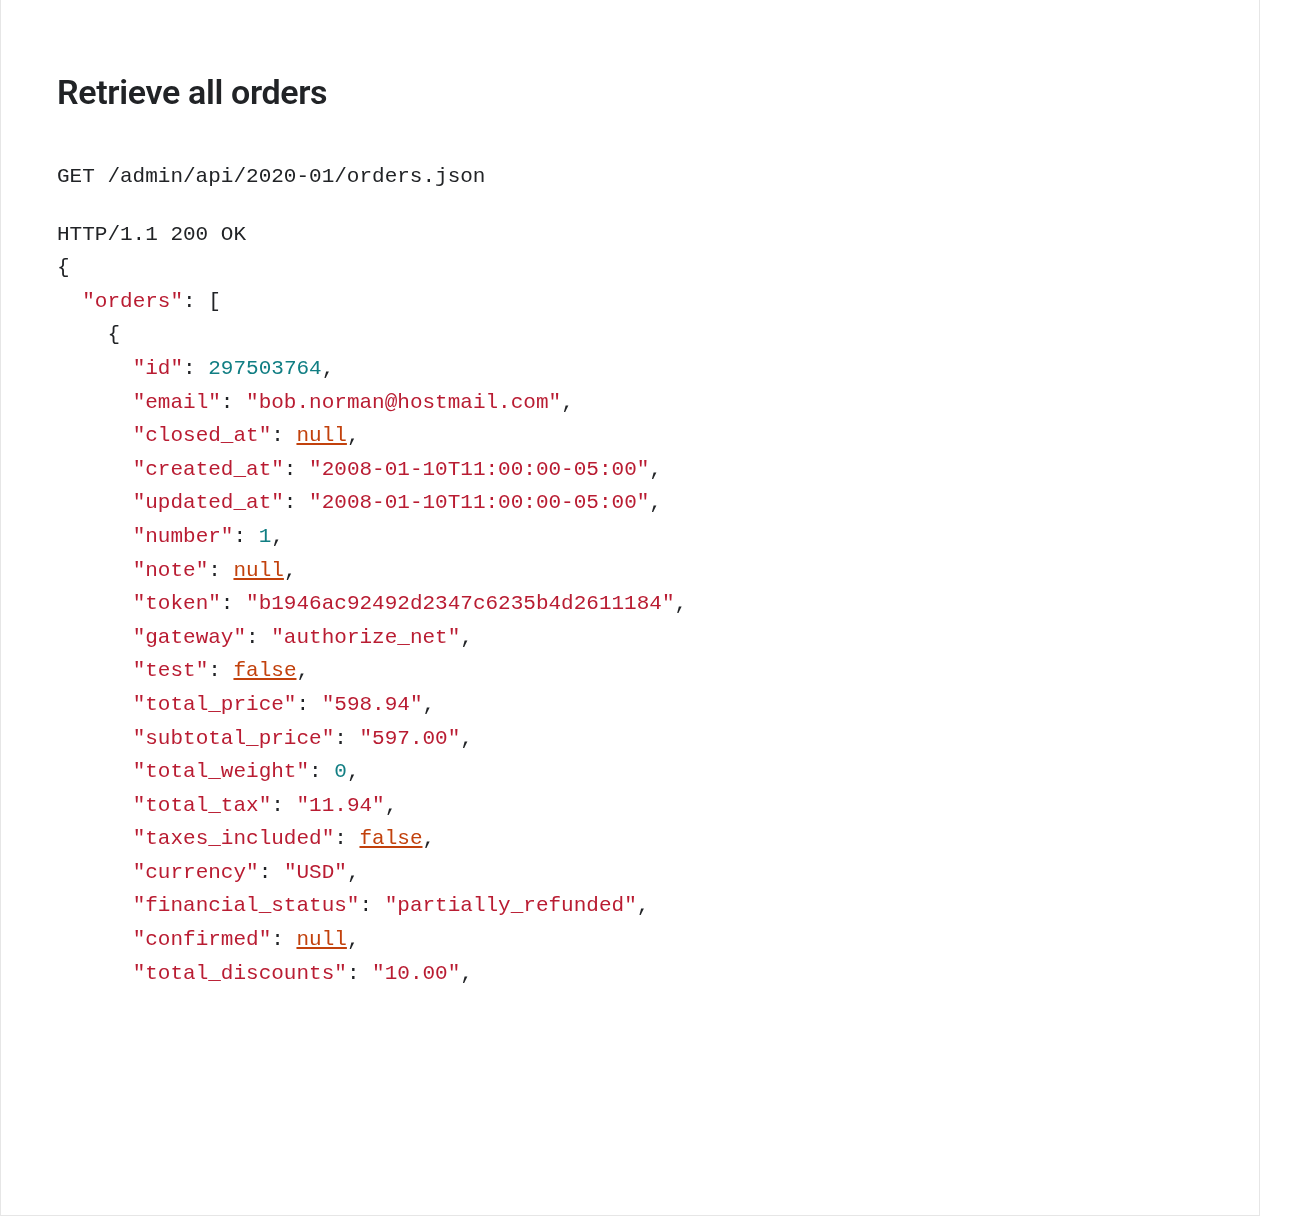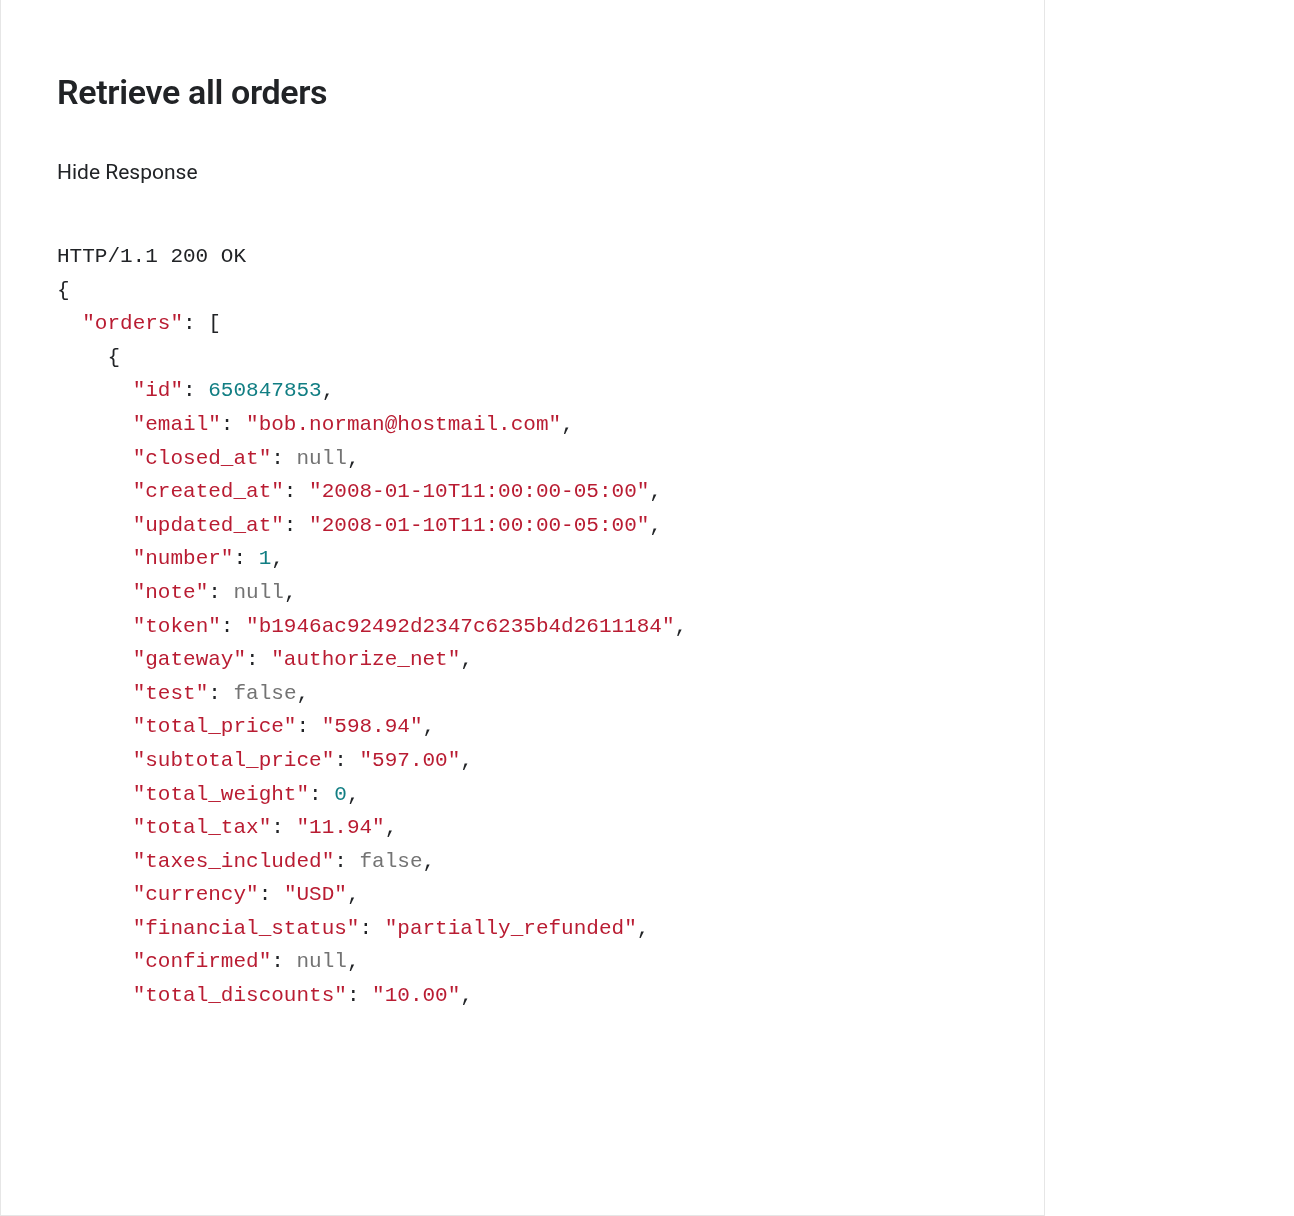--- a/index.html
+++ b/index.html
@@ -1,21 +1,21 @@
 <!DOCTYPE html>
 <html><head>
 <meta charset="utf-8">
 <style>
   html,body{margin:0;padding:0;background:#fff;}
   body{
     font-family:-apple-system,BlinkMacSystemFont,"Segoe UI",Roboto,Helvetica,Arial,sans-serif;
     color:#212326;
   }
   .page{
-    width:1045px;
+    width:1260px;
     box-sizing:border-box;
     border:1px solid #e6e6e6;
     border-top:none;
     padding:0;
     min-height:1216px;
   }
   .inner{
     padding:72px 56px 0 56px;
   }
   h2.title{
@@ -41,39 +41,39 @@
     color:#212326;
     margin:0 0 56px 0;
     cursor:default;
   }
   .response{
     white-space:pre;
   }
   .k{color:#b91c32;}     
   .s{color:#b91c32;}     
   .n{color:#117e83;}     
-  .b{color:#737373;}     
+  .b{color:#c2410c;text-decoration:underline;}     
   .p{color:#212326;} 
 </style>
 </head>
 <body>
 
 <div class="page">
   <div class="inner">
 
     <h2 class="title">Retrieve all orders</h2>
 
+    <div class="mono request-line">GET /admin/api/2020-01/orders.json</div>
 
-    <div class="toggle">Hide Response</div>
 
     <div class="mono response" id="response-block">HTTP/1.1 200 OK
 <span class="p">{</span>
   <span class="k">"orders"</span><span class="p">: [</span>
     <span class="p">{</span>
-      <span class="k">"id"</span><span class="p">: </span><span class="n">650847853</span><span class="p">,</span>
+      <span class="k">"id"</span><span class="p">: </span><span class="n">297503764</span><span class="p">,</span>
       <span class="k">"email"</span><span class="p">: </span><span class="s">"bob.norman@hostmail.com"</span><span class="p">,</span>
       <span class="k">"closed_at"</span><span class="p">: </span><span class="b">null</span><span class="p">,</span>
       <span class="k">"created_at"</span><span class="p">: </span><span class="s">"2008-01-10T11:00:00-05:00"</span><span class="p">,</span>
       <span class="k">"updated_at"</span><span class="p">: </span><span class="s">"2008-01-10T11:00:00-05:00"</span><span class="p">,</span>
       <span class="k">"number"</span><span class="p">: </span><span class="n">1</span><span class="p">,</span>
       <span class="k">"note"</span><span class="p">: </span><span class="b">null</span><span class="p">,</span>
       <span class="k">"token"</span><span class="p">: </span><span class="s">"b1946ac92492d2347c6235b4d2611184"</span><span class="p">,</span>
       <span class="k">"gateway"</span><span class="p">: </span><span class="s">"authorize_net"</span><span class="p">,</span>
       <span class="k">"test"</span><span class="p">: </span><span class="b">false</span><span class="p">,</span>
       <span class="k">"total_price"</span><span class="p">: </span><span class="s">"598.94"</span><span class="p">,</span>

